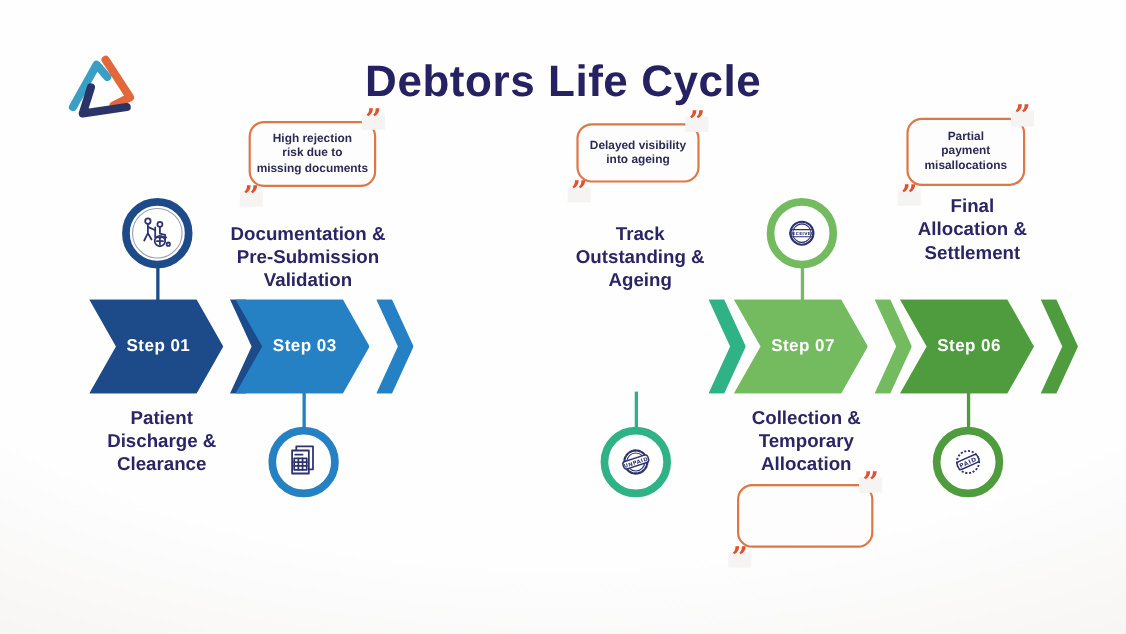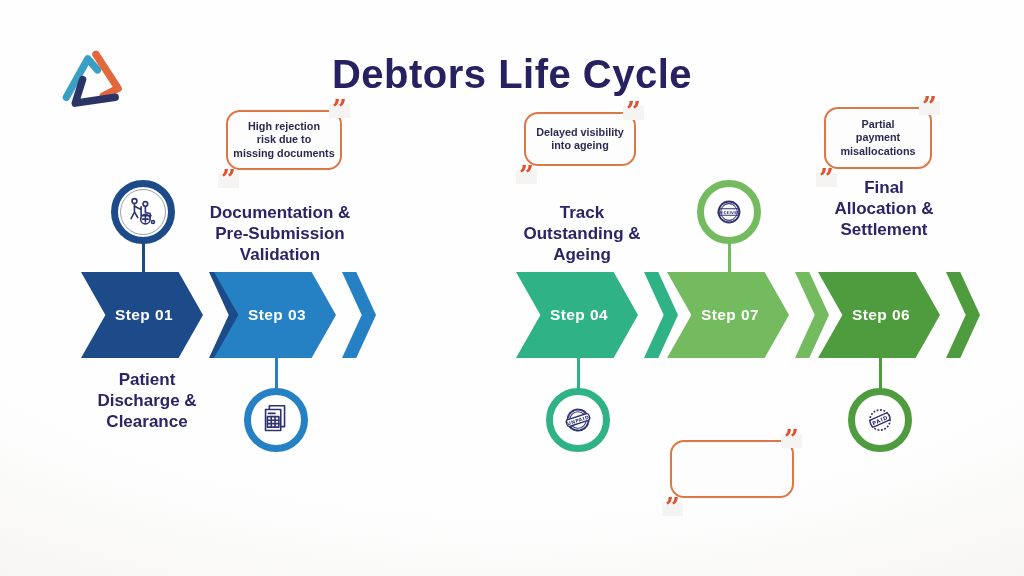--- a/index.html
+++ b/index.html
@@ -153,23 +153,20 @@
   <div class="step s4" style="left:516px">
     <div class="callout" style="left:8px; top:112px; width:112px; height:54px">
       <span class="quote tr">”</span>
       <span class="quote bl">”</span>
       <span>Delayed visibility
 into ageing</span>
     </div>
     <div class="caption above">Track
 Outstanding &amp;
 Ageing</div>
-    <div class="arrow">
-      <span>Step 04</span>
-    </div>
     <div class="sep"></div>
     <div class="connector below"></div>
     <div class="badge below">
       <svg viewBox="0 0 40 40">
         <g class="ink">
           <circle cx="20" cy="20" r="11" stroke-width="2.2" stroke-dasharray="2.4 1.7"></circle>
           <circle cx="20" cy="20" r="8.6" stroke-width="1.1"></circle>
         </g>
         <g transform="rotate(-18 20 20)">
           <rect x="7.5" y="16.3" width="25" height="7.4" rx="2.6" fill="#fff" stroke="#2e3370" stroke-width="1.4"></rect>
@@ -190,20 +187,23 @@
           <path d="M14.5 13.2 a8 8 0 0 1 11 0" stroke-width="0.9" stroke-dasharray="1.4 1.1"></path>
           <path d="M14.5 26.8 a8 8 0 0 0 11 0" stroke-width="0.9" stroke-dasharray="1.4 1.1"></path>
         </g>
         <text class="ink-txt" x="20" y="21.8" font-size="4" text-anchor="middle" letter-spacing="0.3">RECEIVED</text>
       </svg>
     </div>
     <div class="arrow">
       <span>Step 07</span>
     </div>
     <div class="sep"></div>
+    <div class="caption below">Collection &amp;
+Temporary
+Allocation</div>
     <div class="callout" style="left:3px; top:440px; width:124px; height:58px">
       <span class="quote tr">”</span>
       <span class="quote bl">”</span>
     </div>
   </div>
 
   <div class="step s6" style="left:818px">
     <div class="callout" style="left:6px; top:107px; width:108px; height:62px">
       <span class="quote tr">”</span>
       <span class="quote bl">”</span>

